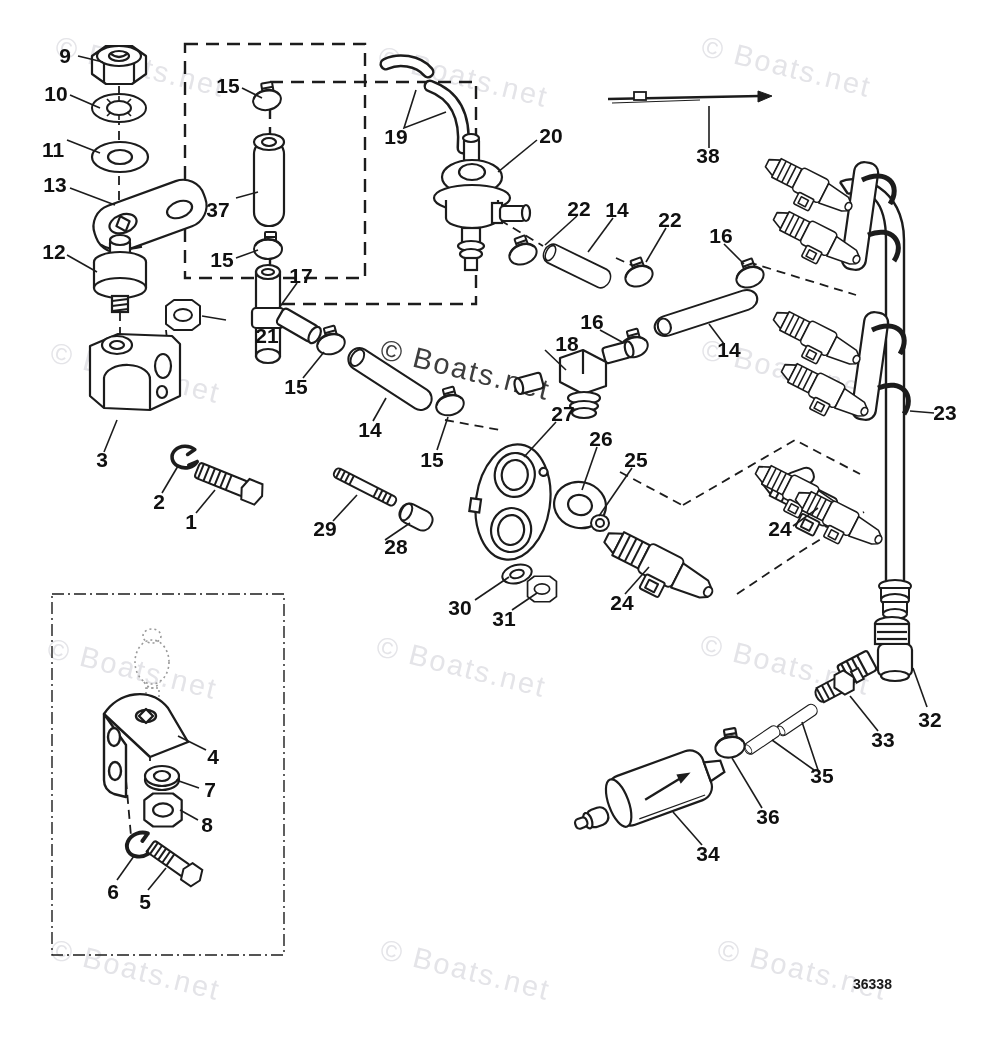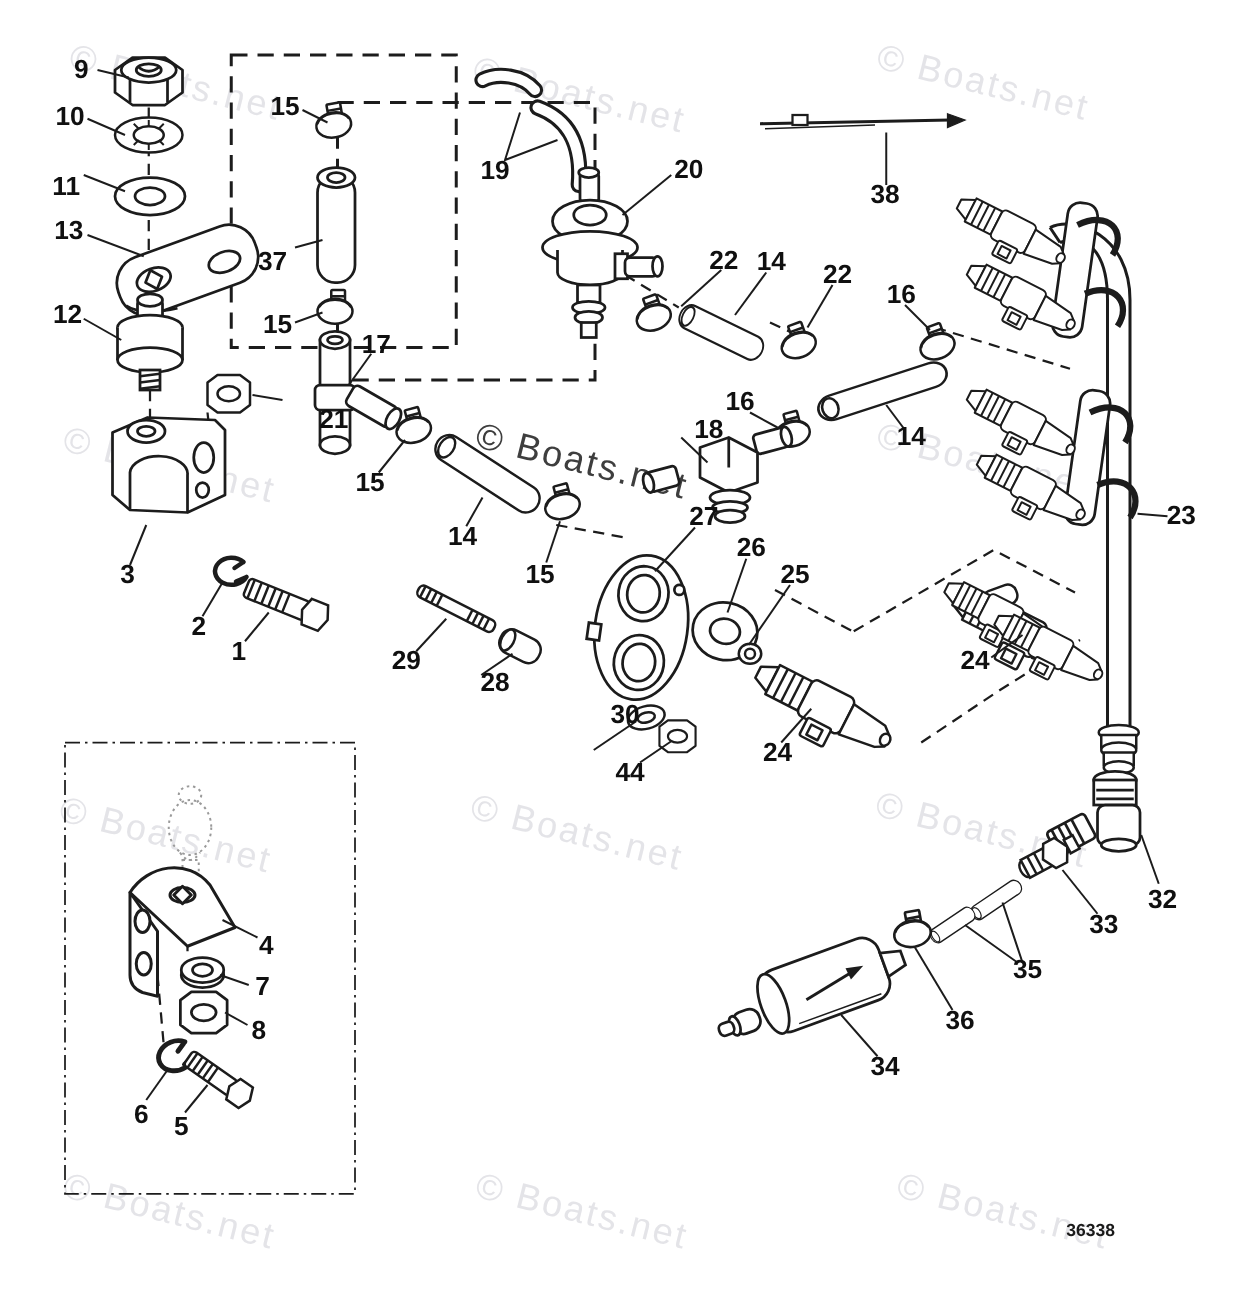--- a/index.html
+++ b/index.html
@@ -460,22 +460,22 @@
       <div class="callout" style="left: 729px; top: 350px;">14</div>
       <div class="callout" style="left: 945px; top: 413px;">23</div>
       <div class="callout" style="left: 563px; top: 414px;">27</div>
       <div class="callout" style="left: 601px; top: 439px;">26</div>
       <div class="callout" style="left: 636px; top: 460px;">25</div>
       <div class="callout" style="left: 102px; top: 460px;">3</div>
       <div class="callout" style="left: 159px; top: 502px;">2</div>
       <div class="callout" style="left: 191px; top: 522px;">1</div>
       <div class="callout" style="left: 325px; top: 529px;">29</div>
       <div class="callout" style="left: 396px; top: 547px;">28</div>
-      <div class="callout" style="left: 460px; top: 572px; margin-left: 40px;">30</div>
-      <div class="callout" style="left: 504px; top: 619px;">44</div>
+      <div class="callout" style="left: 460px; top: 608px;">30</div>
+      <div class="callout" style="left: 504px; top: 619px;">31</div>
       <div class="callout" style="left: 622px; top: 603px;">24</div>
       <div class="callout" style="left: 780px; top: 529px;">24</div>
       <div class="callout" style="left: 213px; top: 757px;">4</div>
       <div class="callout" style="left: 210px; top: 790px;">7</div>
       <div class="callout" style="left: 207px; top: 825px;">8</div>
       <div class="callout" style="left: 113px; top: 892px;">6</div>
       <div class="callout" style="left: 145px; top: 902px;">5</div>
       <div class="callout" style="left: 930px; top: 720px;">32</div>
       <div class="callout" style="left: 883px; top: 740px;">33</div>
       <div class="callout" style="left: 822px; top: 776px; text-align: center;">35</div>

